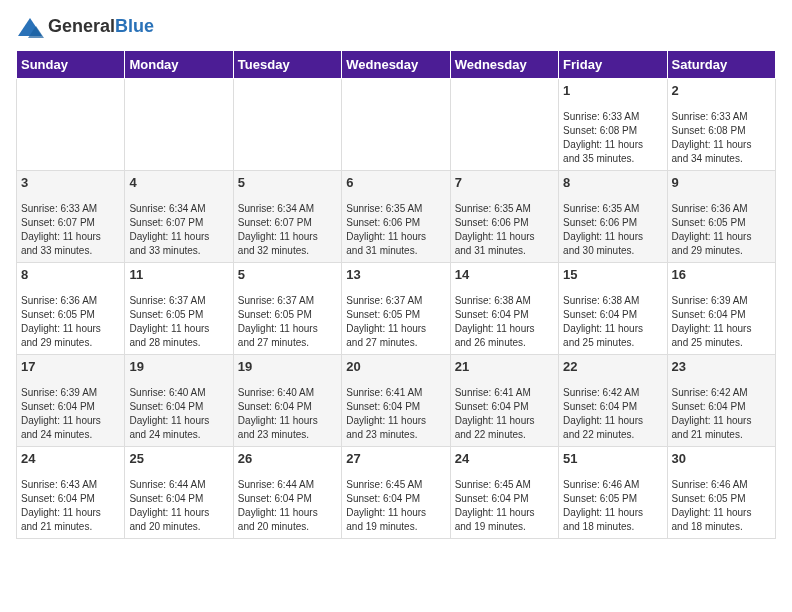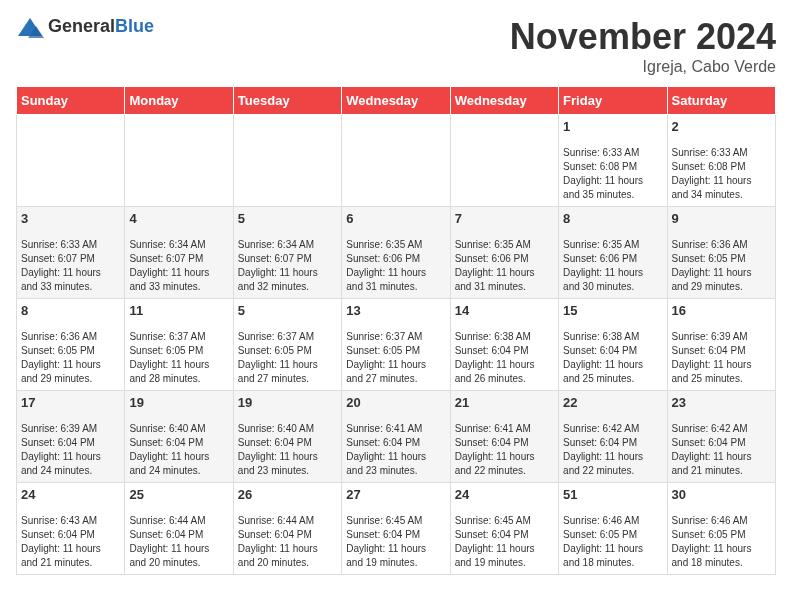--- a/index.html
+++ b/index.html
@@ -36,21 +36,21 @@
     .location-title {
       font-size: 16px;
       color: #555;
     }
     table {
       width: 100%;
       border-collapse: collapse;
       table-layout: fixed;
     }
     thead tr th {
-      background-color: #ef4444;
+      background-color: #4c1d95;
       color: #fff;
       font-size: 13px;
       padding: 6px 4px;
       text-align: left;
       border: 1px solid #fff;
     }
     tbody tr td {
       vertical-align: top;
       border: 1px solid #ddd;
       padding: 4px;
@@ -83,24 +83,20 @@
 
 <div class="header-area">
   <div class="logo">
     <svg class="logo-icon" viewBox="0 0 28 24" xmlns="http://www.w3.org/2000/svg">
       <polygon points="14,2 26,20 2,20" fill="#2a72b8"></polygon>
       <polygon points="20,10 28,22 12,22" fill="#1a5fa0" opacity="0.7"></polygon>
     </svg>
     <div>
       <span style="font-size:18px;font-weight:bold;color:#333;">General</span><span style="font-size:18px;font-weight:bold;color:#2a72b8;">Blue</span>
     </div>
-  </div>
-  <div class="title-area">
-    <div class="month-title">November 2024</div>
-    <div class="location-title">Igreja, Cabo Verde</div>
   </div>
 </div>
 
 <table>
   <thead>
     <tr>
       <th>Sunday</th>
       <th>Monday</th>
       <th>Tuesday</th>
       <th>Wednesday</th>

